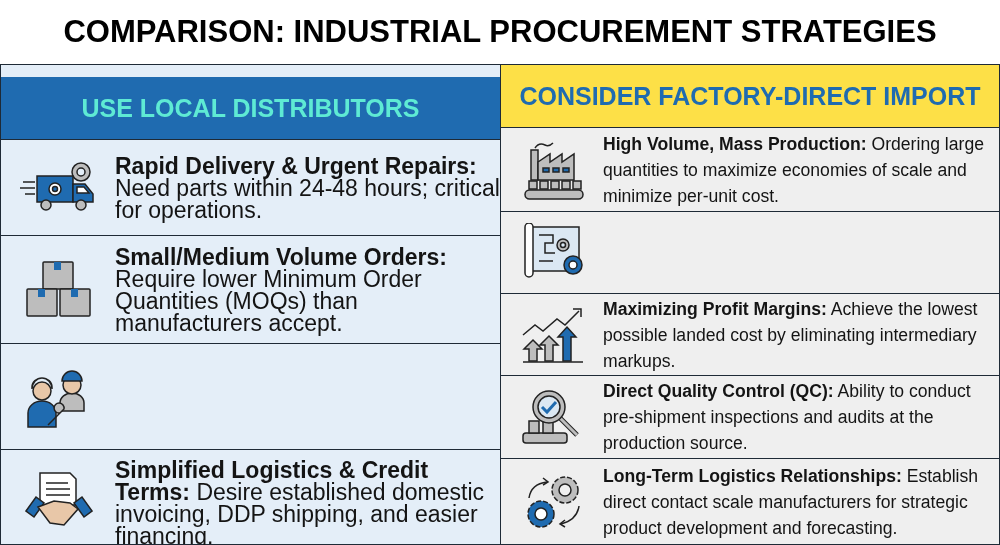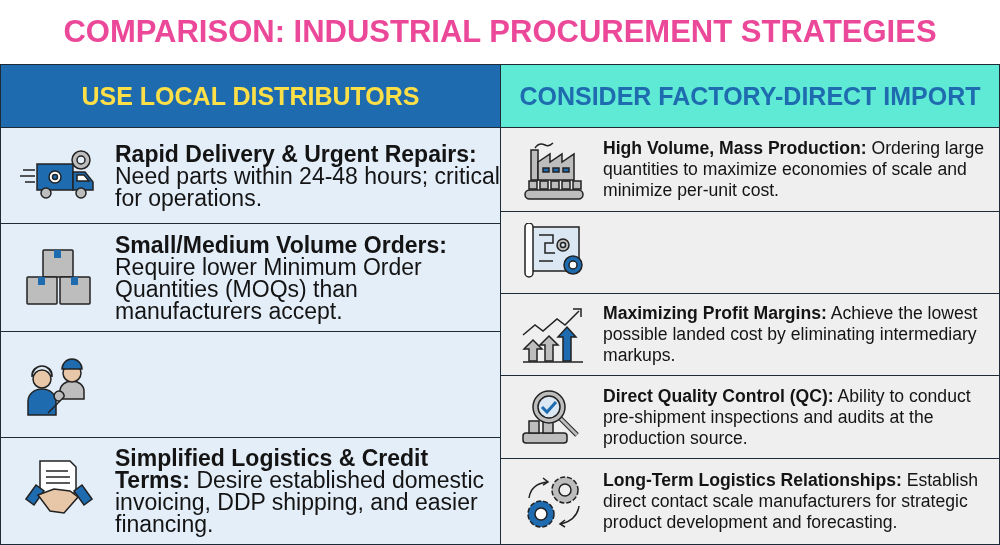--- a/index.html
+++ b/index.html
@@ -1,42 +1,42 @@
 <!DOCTYPE html>
 <html><head>
 <meta charset="utf-8">
 <style>
   * { box-sizing: border-box; margin: 0; padding: 0; }
   html, body { width: 1000px; height: 545px; background: #ffffff; overflow: hidden; }
   body { font-family: "Liberation Sans", sans-serif; color: #111; position: relative; }
   .title {
     position: absolute; left: 0; top: 0; width: 1000px; height: 64px;
     display: flex; align-items: center; justify-content: center;
-    font-weight: bold; font-size: 31px; letter-spacing: 0px; color: #ec4899;
+    font-weight: bold; font-size: 31px; letter-spacing: 0px; color: #000000;
   }
   .col { position: absolute; top: 64px; height: 481px; border: 1.5px solid #1e2a36; }
   .col.left { left: 0; width: 501px; background: #e4eef8; }
   .col.right { left: 500px; width: 500px; background: #efefef; }
   .col-header {
     height: 63px; display: flex; align-items: center; justify-content: center;
     font-weight: bold; font-size: 25px; border-bottom: 1.5px solid #1e2a36;
   }
-  .left .col-header { background: #1f6bb0; color: #fde047; }
-  .right .col-header { background: #5eead4; color: #1f6bb0; }
+  .left .col-header { background: #1f6bb0; color: #5eead4; margin-top: 12px; }
+  .right .col-header { background: #fde047; color: #1f6bb0; }
   .row {
     display: flex; align-items: center; border-bottom: 1.5px solid #1e2a36;
     padding-left: 18px;
   }
   .row:last-child { border-bottom: none; }
   .left .row { padding-left: 18px; }
   .icon { width: 80px; height: 70px; flex: 0 0 80px; display: flex; align-items: center; justify-content: center; }
   .left .icon { margin-right: 16px; }
   .right .icon { width: 70px; flex: 0 0 70px; margin-right: 14px; }
   .text { font-size: 23px; line-height: 22px; color: #141414; }
-  .right .text { font-size: 17.6px; line-height: 21px; }
+  .right .text { font-size: 17.6px; line-height: 26px; }
   .text b { font-weight: bold; }
 </style>
 </head>
 <body>
 
 <div class="title">COMPARISON: INDUSTRIAL PROCUREMENT STRATEGIES</div>
 
 <div class="col left">
   <div class="col-header">USE LOCAL DISTRIBUTORS</div>
 

